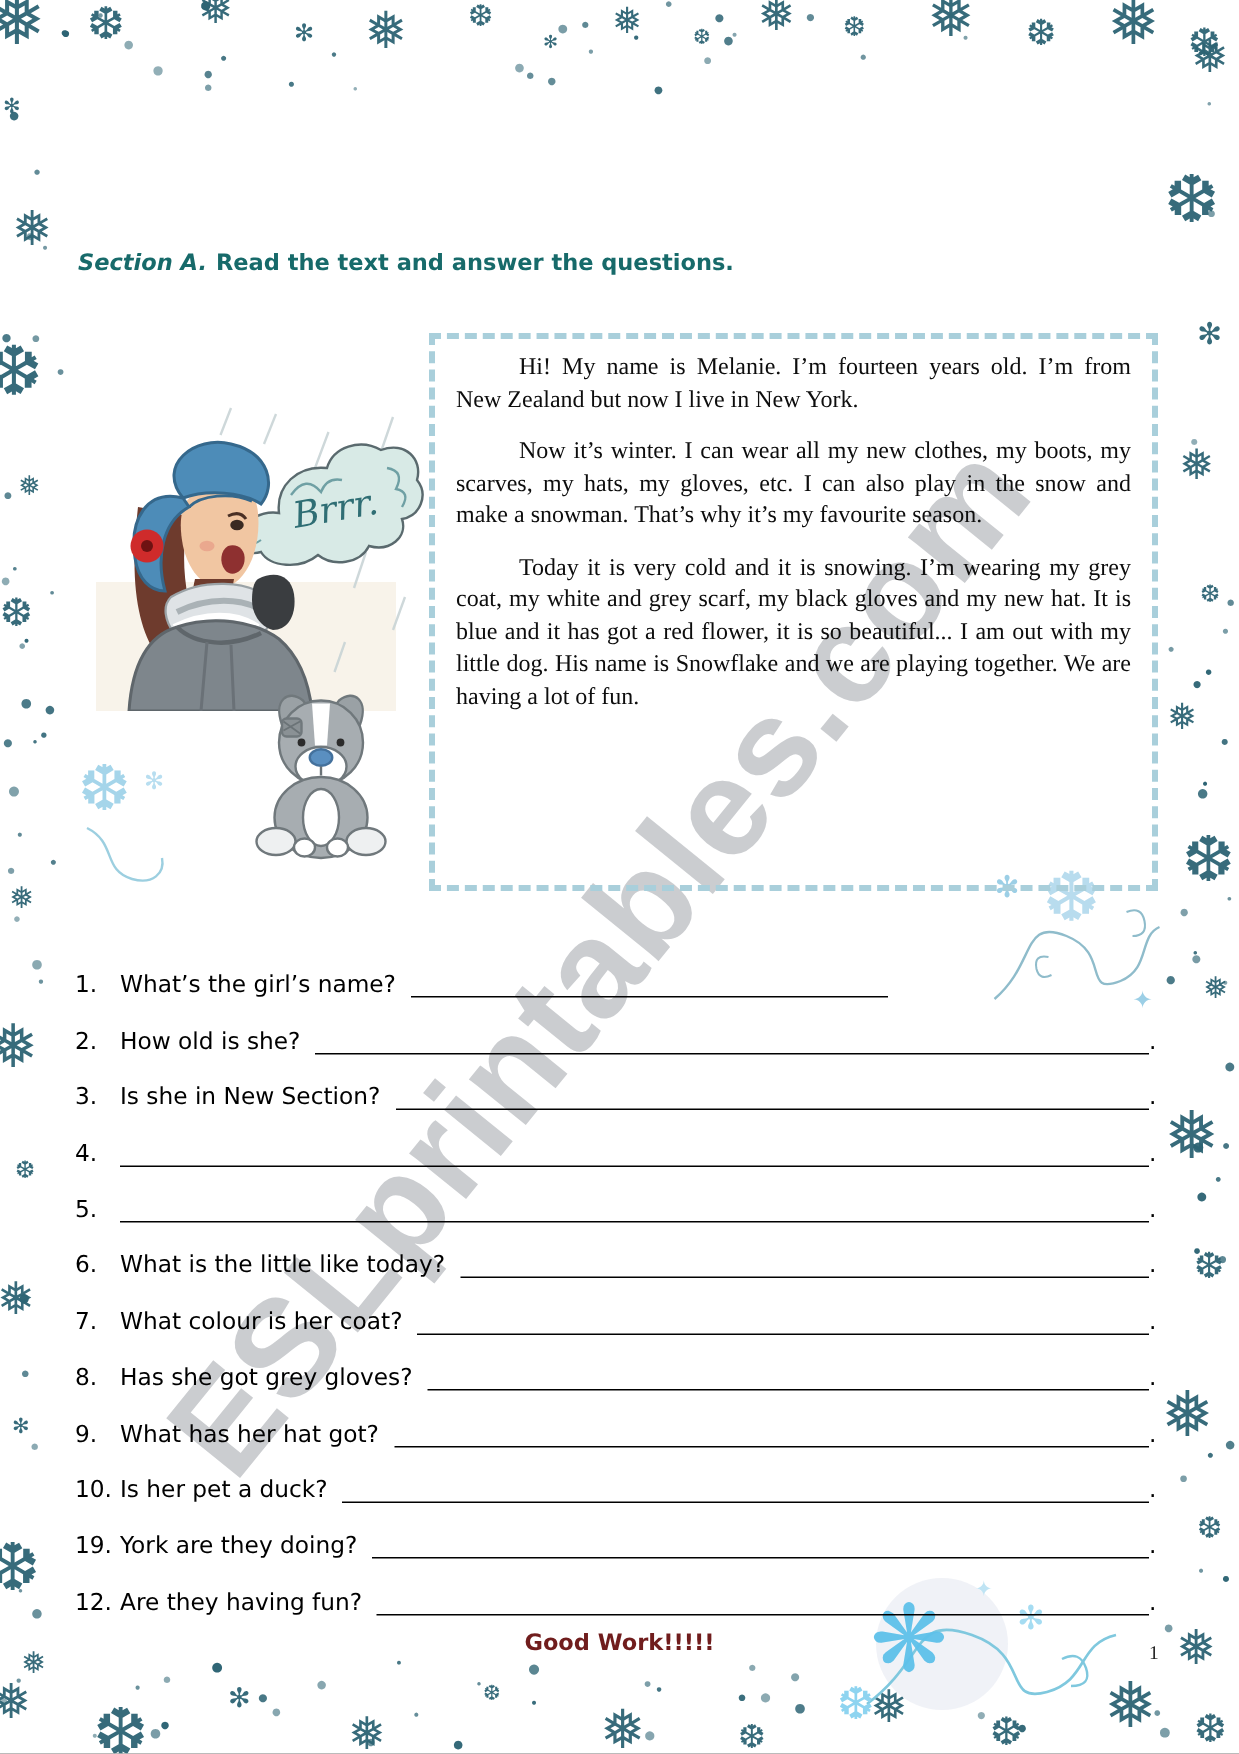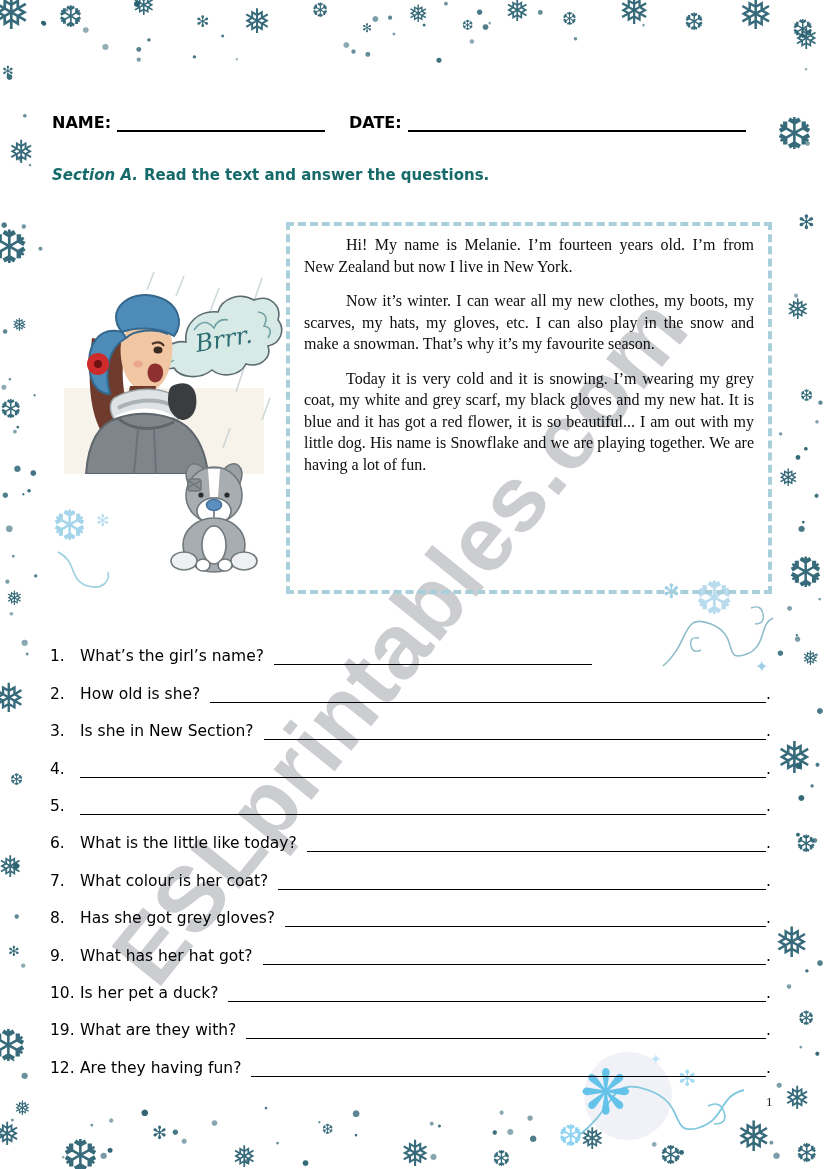--- a/index.html
+++ b/index.html
@@ -215,26 +215,20 @@
       <span class="flake" style="left: 804.795px; top: 68.0678px; font-size: 3.109px; color: rgb(45, 100, 116); opacity: 0.591339;">●</span>
       <span class="flake" style="left: 235.569px; top: 57.9177px; font-size: 3.08503px; color: rgb(45, 100, 116); opacity: 0.511666;">●</span>
       <span class="flake" style="left: 181.344px; top: 1137.8px; font-size: 6.666px; color: rgb(45, 100, 116); opacity: 0.559566;">●</span>
       <span class="flake" style="left: 11.6633px; top: 555.466px; font-size: 3.55561px; color: rgb(45, 100, 116); opacity: 0.747383;">●</span>
       <span class="flake" style="left: 777.293px; top: 649.125px; font-size: 7.23534px; color: rgb(45, 100, 116); opacity: 0.846723;">●</span>
     </div>
 
   <div class="watermark">ESLprintables.com</div>
 
 
-  <div class="namerow">
-    <span>NAME:</span>
-    <span class="blank nameblank"></span>
-    <span>DATE:</span>
-    <span class="blank dateblank"></span>
-  </div>
 
   <div class="section">
     <span class="lbl">Section A.</span><span>Read the text and answer the questions.</span>
   </div>
 
   <svg class="illus" style="left:34px;top:268px;" width="252" height="206" viewBox="0 0 252 206">
     <rect x="30" y="120" width="200" height="86" fill="#f2ead9" opacity="0.55"></rect>
     <g stroke="#c9d4d6" stroke-width="1.6" opacity="0.9">
       <line x1="150" y1="8" x2="142" y2="28"></line>
         <line x1="185" y1="20" x2="176" y2="44"></line>
@@ -391,27 +385,28 @@
         <span class="qtrail">.</span>
       </div>
       <div class="qrow">
         <span class="qnum">10.</span>
         <span class="qtext">Is her pet a duck?</span>
         <span class="qblank"></span>
         <span class="qtrail">.</span>
       </div>
       <div class="qrow">
         <span class="qnum">19.</span>
-        <span class="qtext">What are they with?</span>
+        <span class="qtext">York are they doing?</span>
         <span class="qblank"></span>
         <span class="qtrail">.</span>
       </div>
       <div class="qrow">
         <span class="qnum">12.</span>
         <span class="qtext">Are they having fun?</span>
         <span class="qblank"></span>
         <span class="qtrail">.</span>
       </div>
     </div>
 
+  <div class="footer">Good Work!!!!!</div>
   <div class="pagenum">1</div>
 
 </div>
 
 </body></html>

